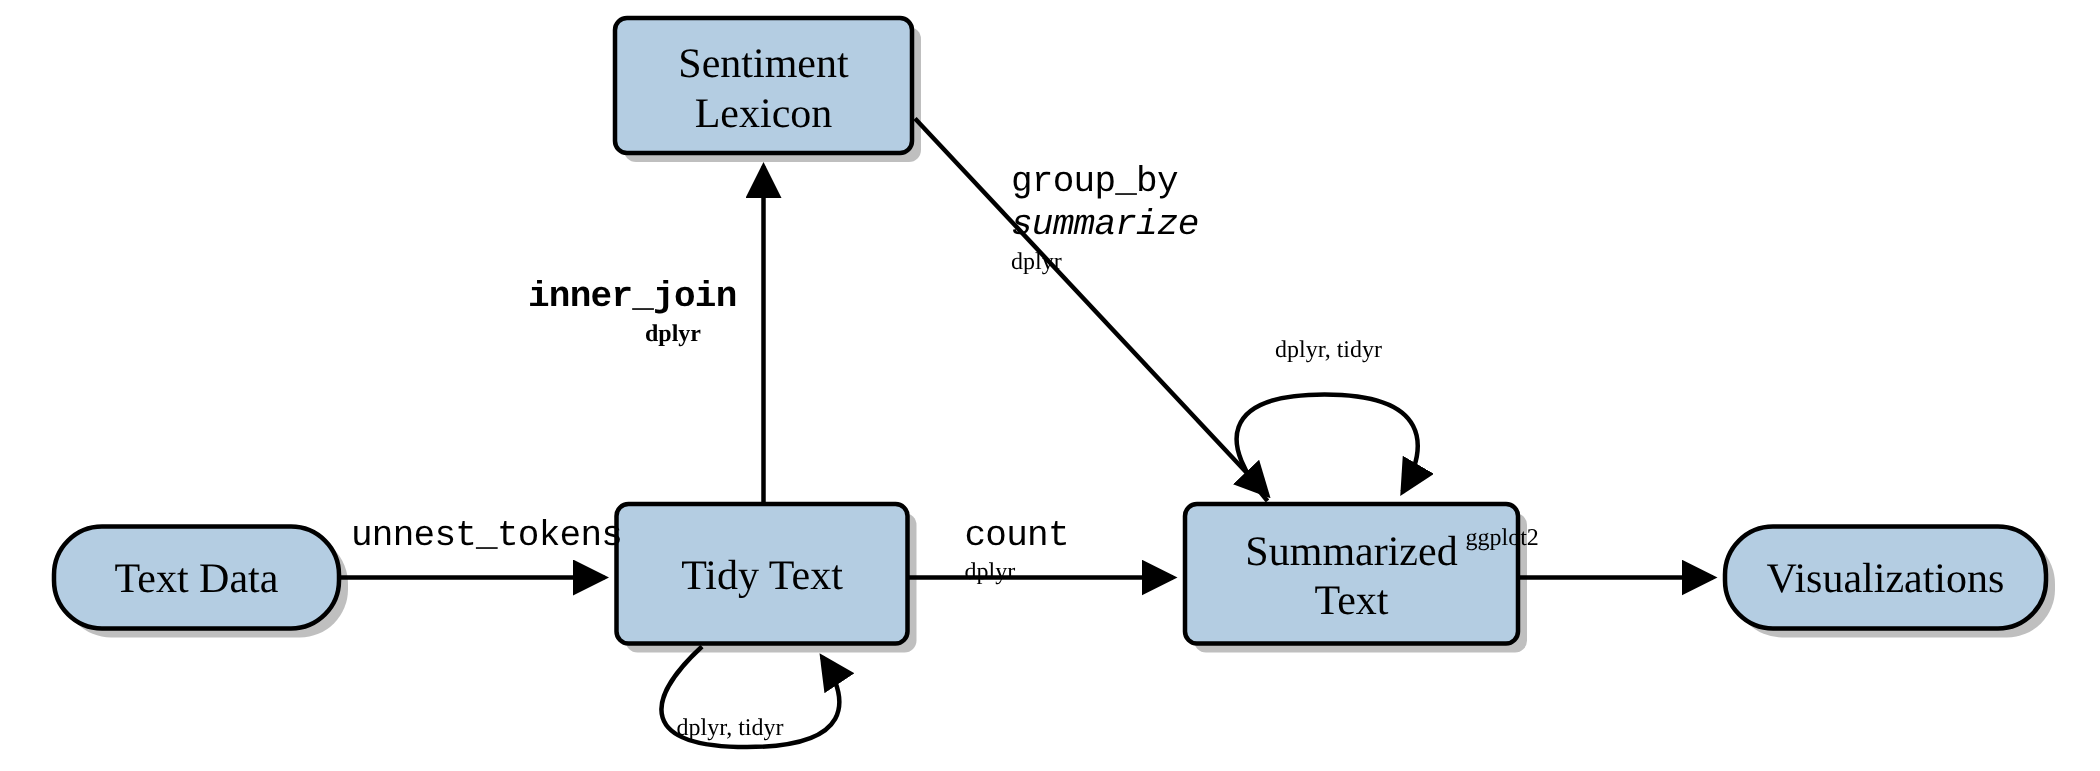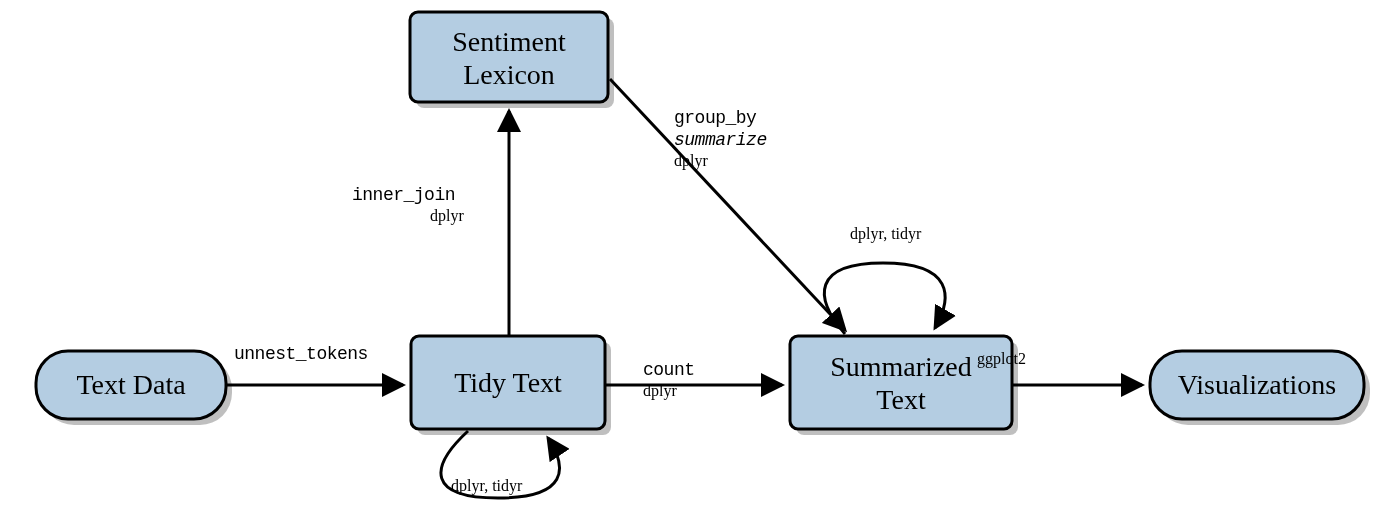--- a/index.html
+++ b/index.html
@@ -9,21 +9,21 @@
     }
     body {
       width: 1400px;
       height: 514px;
       background: #ffffff;
       position: relative;
       font-family: Georgia, 'Times New Roman', serif;
     }
     .label-code {
       font-family: 'Courier New', Courier, monospace;
-      font-size: 18px;
+      font-size: 24px;
       letter-spacing: -0.5px;
     }
     .label-name {
       font-family: Georgia, 'Times New Roman', serif;
       font-size: 16px;
     }
     svg {
       position: absolute;
       top: 0;
       left: 0;
@@ -108,26 +108,26 @@
 
   <path class="edge" d="M 468 431 C 428 468, 428 498, 498 498 C 568 498, 568 468, 548 438" marker-end="url(#arrowhead)"></path>
 
   <path class="edge" d="M 845 334 C 813 297, 813 263, 883 263 C 953 263, 953 297, 935 328" marker-end="url(#arrowhead)"></path>
 </svg>
 
 <div class="edge-label" style="left:234px; top:344px;">
   <div class="label-code">unnest_tokens</div>
 </div>
 
-<div class="edge-label" style="left:352px; top:185px;">
+<div class="edge-label" style="left:352px; top:185px;font-weight:bold;">
   <div class="label-code">inner_join</div>
   <div class="label-name" style="margin-top:2px; padding-left:78px;">dplyr</div>
 </div>
 
-<div class="edge-label" style="left:643px; top:360px;">
+<div class="edge-label" style="left:643px; top:344px;">
   <div class="label-code">count</div>
   <div class="label-name" style="margin-top:2px;">dplyr</div>
 </div>
 
 <div class="edge-label" style="left:674px; top:108px;">
   <div class="label-code">group_by</div>
   <div class="label-code" style="margin-top:2px;font-style:italic;">summarize</div>
   <div class="label-name" style="margin-top:2px;">dplyr</div>
 </div>
 

